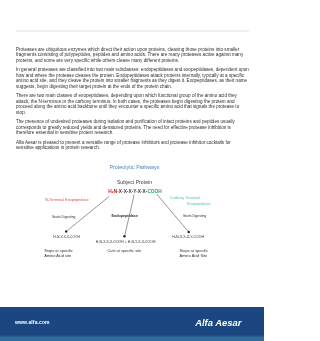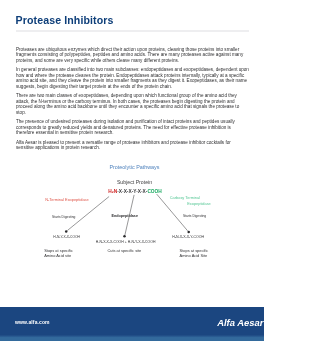--- a/index.html
+++ b/index.html
@@ -25,28 +25,27 @@
   .lbl{position:absolute;font-size:3.3px;color:#333335;white-space:nowrap;line-height:4.6px;}
   .lbl.red{color:#df5347;}
   .lbl.green{color:#55c795;}
   .lbl.b{font-weight:bold;color:#2b2b2d;}
 
   svg.arrows{position:absolute;left:0;top:0;width:264px;height:100px;overflow:visible;}
 
   .footer{position:absolute;left:0;top:307.4px;width:264px;height:33.6px;
           background:linear-gradient(to bottom,#1b4680 0%,#1b4680 81.8%,#2a5c92 87%,#336a9c 90%,#336a9c 100%);}
   .url{position:absolute;left:15.1px;top:318.8px;font-size:5.0px;font-weight:bold;color:#ffffff;letter-spacing:.12px;white-space:nowrap;}
-  .logo{position:absolute;left:217px;top:317.9px;width:47.2px;height:9px;}
+  .logo{position:absolute;left:195px;top:317.9px;width:47.2px;height:9px;}
   .logo svg{display:block;width:47.2px;height:9px;}
 </style>
 </head>
 <body>
 
 <div class="page">
-  <div class="title">Protease Inhibitors</div>
   <div class="rule"></div>
 
   <div class="body-text">
     <p>Proteases are ubiquitous enzymes which direct their action upon proteins, cleaving those proteins into smaller fragments consisting of polypeptides, peptides and amino acids.  There are many proteases active against many proteins, and some are very specific while others cleave many different proteins.</p>
     <p>In general proteases are classified into two main subclasses: endopeptidases and exopeptidases, dependent upon how and where the protease cleaves the protein.  Endopeptidases attack proteins internally, typically at a specific amino acid site, and they cleave the protein into smaller fragments as they digest it.  Exopeptidases, as their name suggests, begin digesting their target protein at the ends of the protein chain.</p>
     <p>There are two main classes of exopeptidases, depending upon which functional group of the amino acid they attack, the N-terminus or the carboxy terminus.  In both cases, the proteases begin digesting the protein and proceed along the amino acid backbone until they encounter a specific amino acid that signals the protease to stop.</p>
     <p>The presence of undesired proteases during isolation and purification of intact proteins and peptides usually corresponds to greatly reduced yields and denatured proteins.  The need for effective protease inhibition is therefore essential in sensitive protein research.</p>
     <p>Alfa Aesar is pleased to present a versatile range of protease inhibitors and protease inhibitor cocktails for sensitive applications in protein research.</p>
   </div>
 

